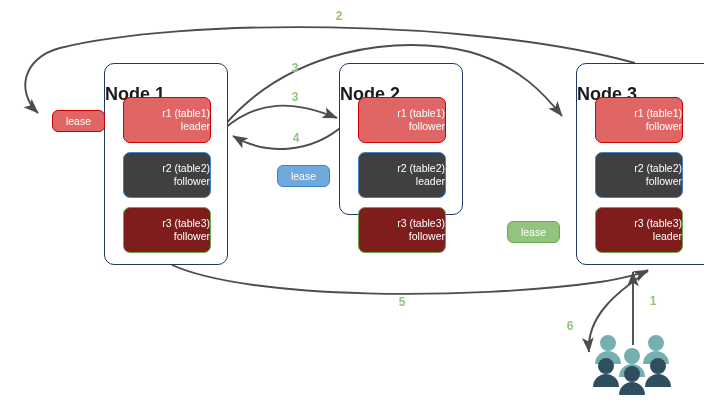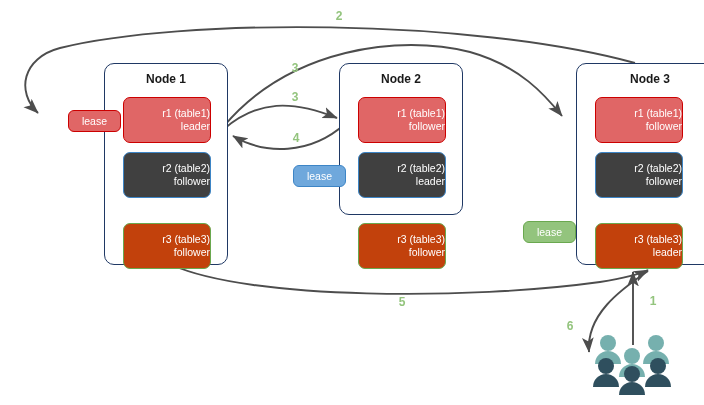--- a/index.html
+++ b/index.html
@@ -3,33 +3,33 @@
 <meta charset="utf-8">
 <style>
   html,body{margin:0;padding:0;background:#ffffff;}
   body{width:704px;height:405px;overflow:hidden;
        font-family:"Liberation Sans","DejaVu Sans",sans-serif;}
   #canvas{position:relative;width:704px;height:405px;}
   svg.edges{position:absolute;left:0;top:0;width:704px;height:405px;overflow:visible;}
 
   .node{position:absolute;box-sizing:border-box;border:1.4px solid #1f3864;
         border-radius:10px;background:#ffffff;}
-  .node-title{position:absolute;left:0;right:0;top:8px;text-align:center;
-        font-size:12px;font-weight:bold;color:#1a1a1a;}
+  .node-title{position:absolute;left:0;right:0;top:20px;
+        font-size:18px;font-weight:bold;color:#1a1a1a;}
   .replica{position:absolute;box-sizing:border-box;border-radius:7px;
         display:flex;flex-direction:column;align-items:flex-end;justify-content:center;
         color:#ffffff;font-size:10.5px;line-height:13px;text-align:center;}
   .replica .l2{display:block;}
   .rep-red{background:#e06666;border:1.4px solid #cc0000;}
   .rep-blue{background:#404040;border:1.4px solid #3d85c6;}
-  .rep-green{background:#c2410c;border:1.4px solid #6aa84f;margin-top:16px;}
+  .rep-green{background:#7f1d1d;border:1.4px solid #6aa84f;}
 
   .lease{position:absolute;box-sizing:border-box;border-radius:6px;
         display:flex;align-items:center;justify-content:center;
-        color:#ffffff;font-size:10.5px;margin-left:16px;}
+        color:#ffffff;font-size:10.5px;}
   .lease-red{background:#e06666;border:1.4px solid #cc0000;}
   .lease-blue{background:#6fa8dc;border:1.4px solid #3d85c6;}
   .lease-green{background:#93c47d;border:1.4px solid #6aa84f;}
 
   .step{position:absolute;color:#93c47d;font-size:12px;font-weight:bold;
         text-align:center;}
   .users{position:absolute;}
 </style>
 </head>
 <body>

